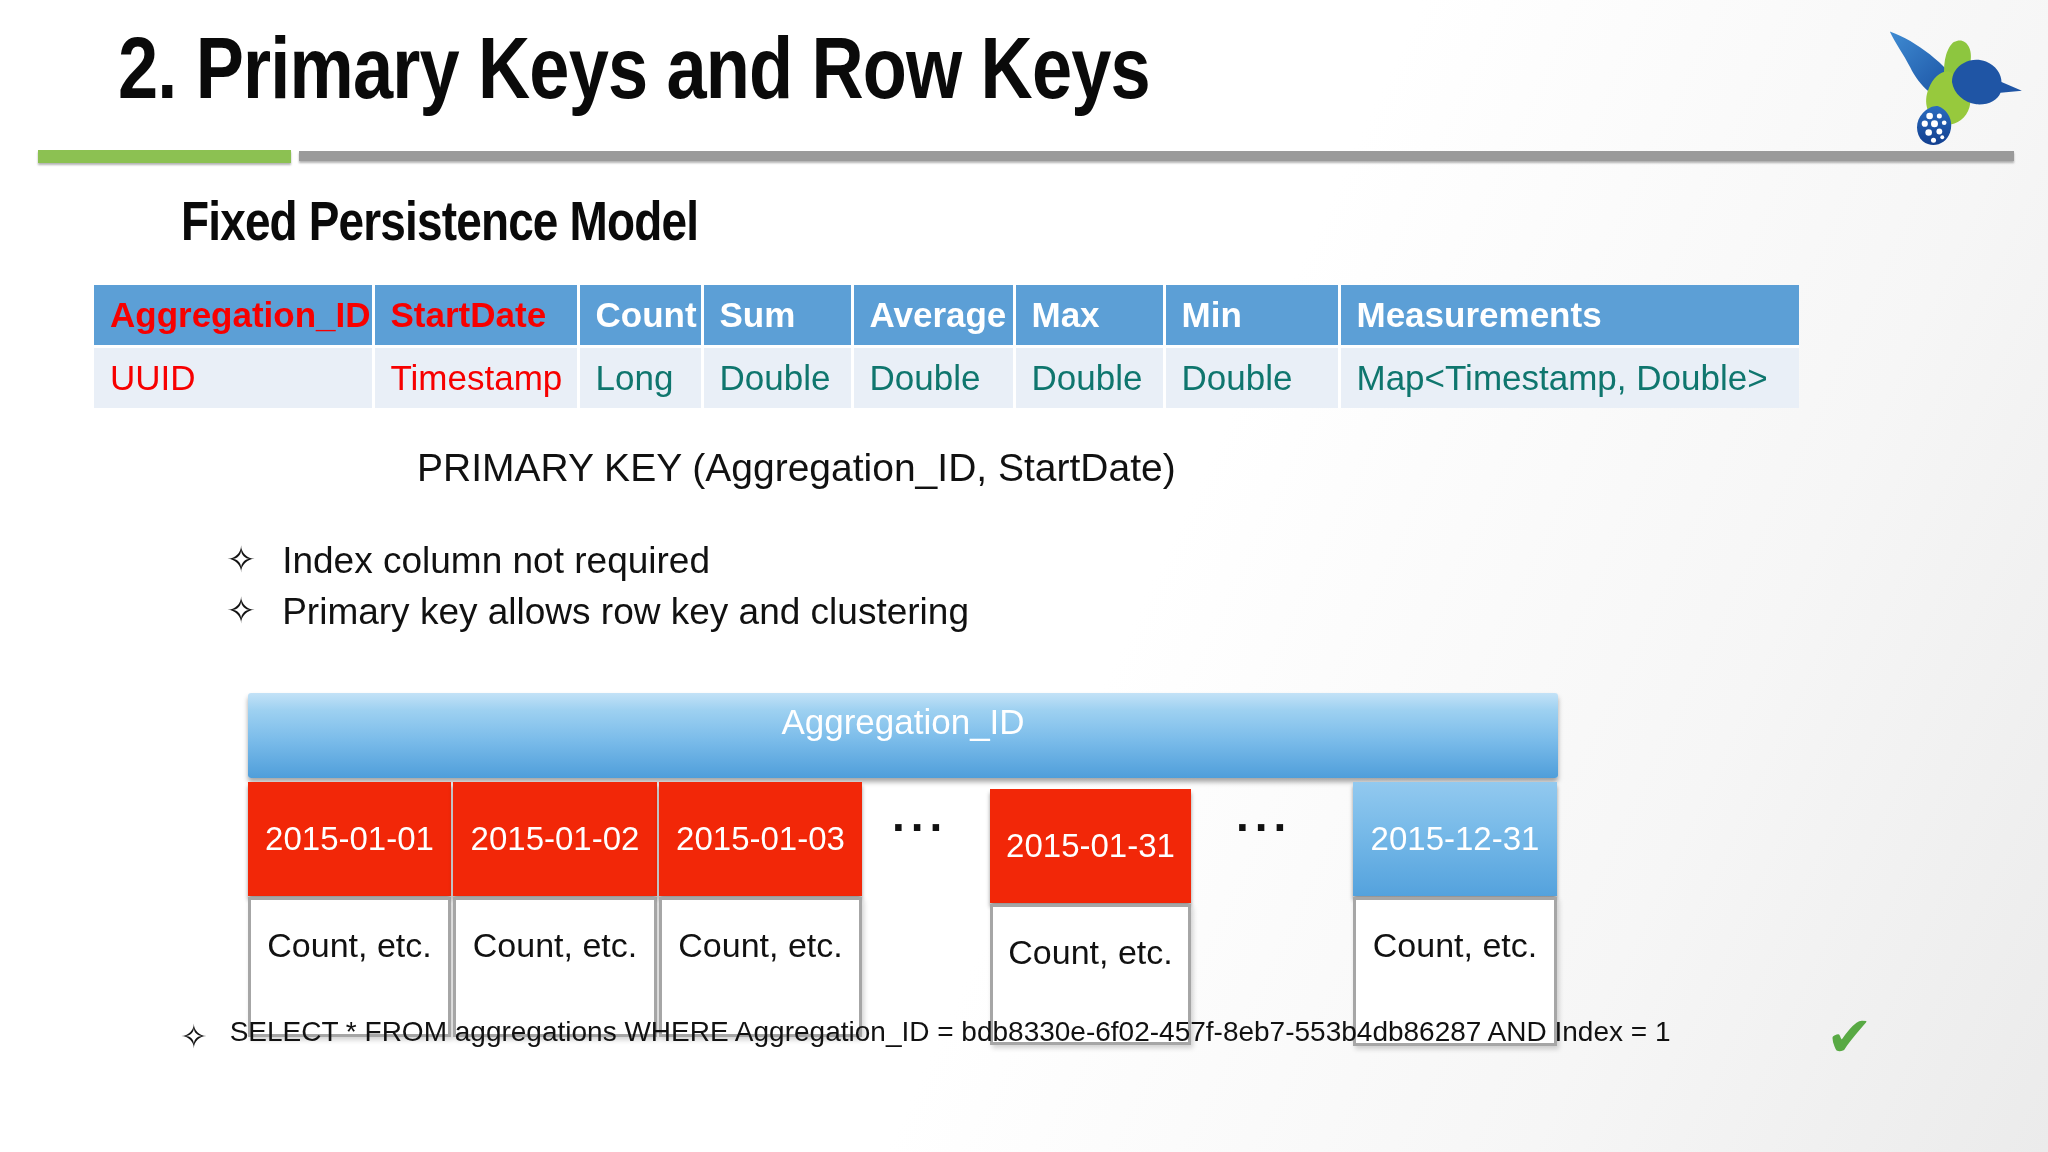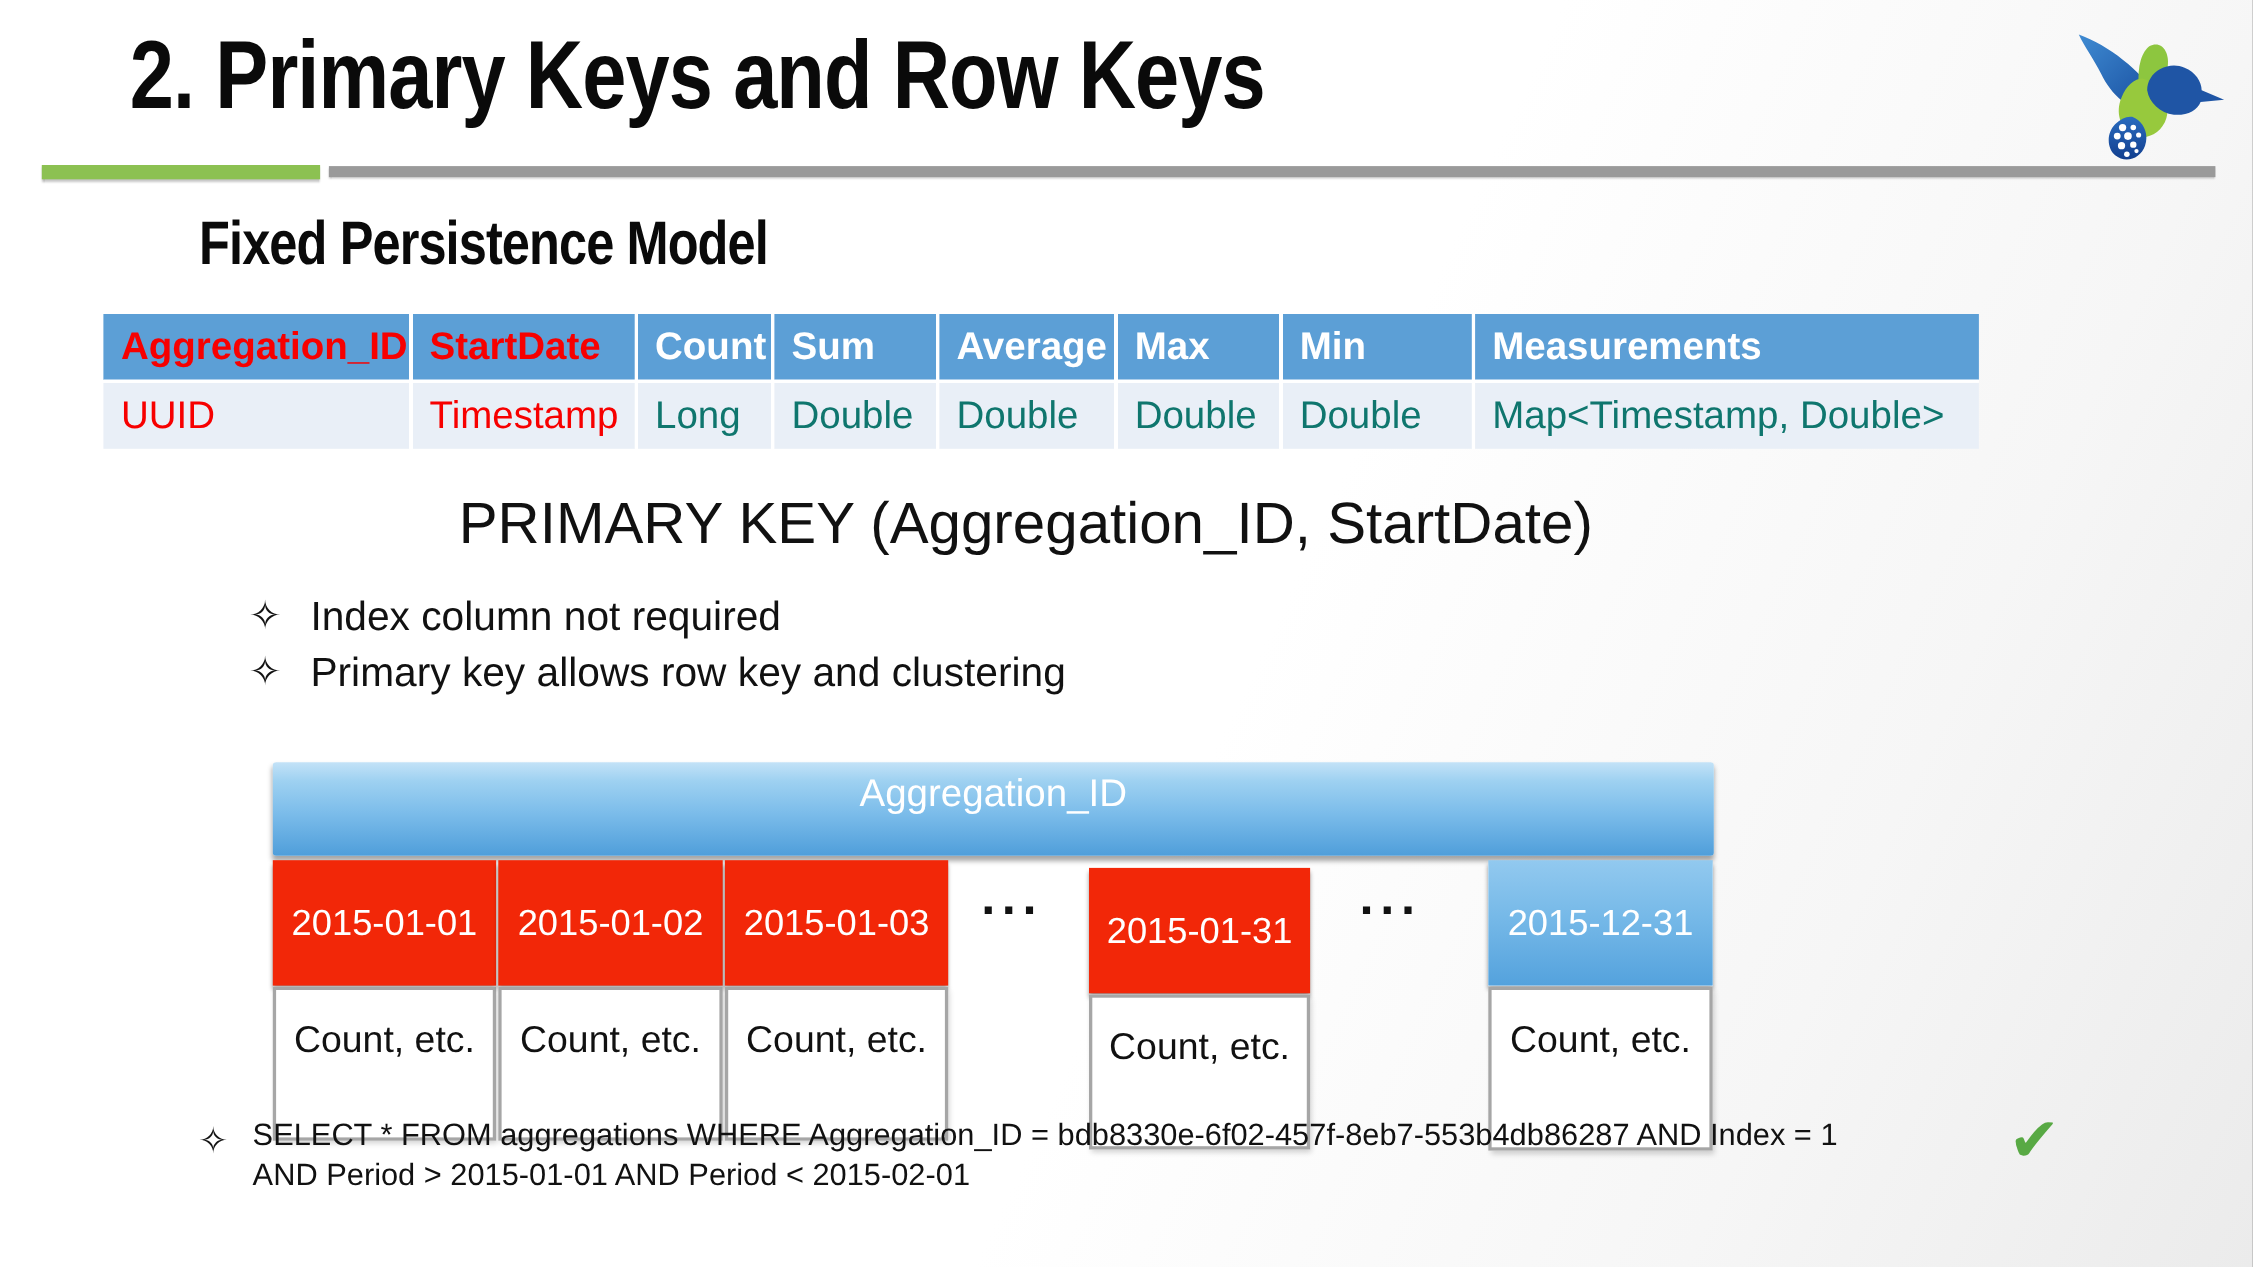--- a/index.html
+++ b/index.html
@@ -23,21 +23,21 @@
 
   
   .schema{position:absolute;left:94px;top:285px;width:1705px;border-collapse:collapse;table-layout:fixed;}
   .schema th,.schema td{box-sizing:border-box;padding:0 0 0 16px;text-align:left;vertical-align:middle;font-size:35px;overflow:hidden;white-space:nowrap;}
   .schema th{height:61px;background:#5C9FD6;color:#fff;font-weight:700;border-right:3px solid #fff;border-bottom:3px solid #fff;}
   .schema td{height:62px;background:#E9EFF7;color:#0f766e;font-weight:400;border-right:3px solid #fff;}
   .schema th:last-child,.schema td:last-child{border-right:none;}
   .schema .red{color:#F70000;}
 
   
-  .pknote{position:absolute;left:417px;top:446px;font-size:53px;color:#111;}
+  .pknote{position:absolute;left:417px;top:446px;font-size:39px;color:#111;}
 
   
   .bullets{position:absolute;left:226px;top:540px;display:flex;flex-direction:column;gap:9px;}
   .bullet-item{display:flex;align-items:baseline;font-size:37px;color:#111;}
   .star-icon{font-family:"DejaVu Sans",sans-serif;font-size:36px;margin-right:26px;position:relative;top:-1px;color:#111;}
 
   
   .agg-bar{position:absolute;left:248px;top:693px;width:1310px;height:85px;border-radius:3px;
     background:linear-gradient(180deg,#c3e2f7 0%,#9ed1f1 20%,#7bbcea 55%,#4f9eda 100%);
     box-shadow:0 4px 5px rgba(0,0,0,.35);color:#fff;font-size:35px;text-align:center;box-sizing:border-box;padding-top:9px;}
@@ -176,18 +176,17 @@
   <div class="dots d2">...</div>
   <div class="dcol c5">
     <div class="date-box">2015-12-31</div>
     <div class="count-box">Count, etc.</div>
   </div>
 
   <div class="query">
     <span class="star-icon">✧</span>
     <div class="query-text">
       <div>SELECT * FROM aggregations WHERE Aggregation_ID = bdb8330e-6f02-457f-8eb7-553b4db86287 AND Index = 1</div>
-      <div>AND Period &gt; 2015-01-01 AND Period &lt; 2015-02-01</div>
     </div>
   </div>
   <span class="check-icon">✔</span>
 
 </div>
 
 </body></html>

